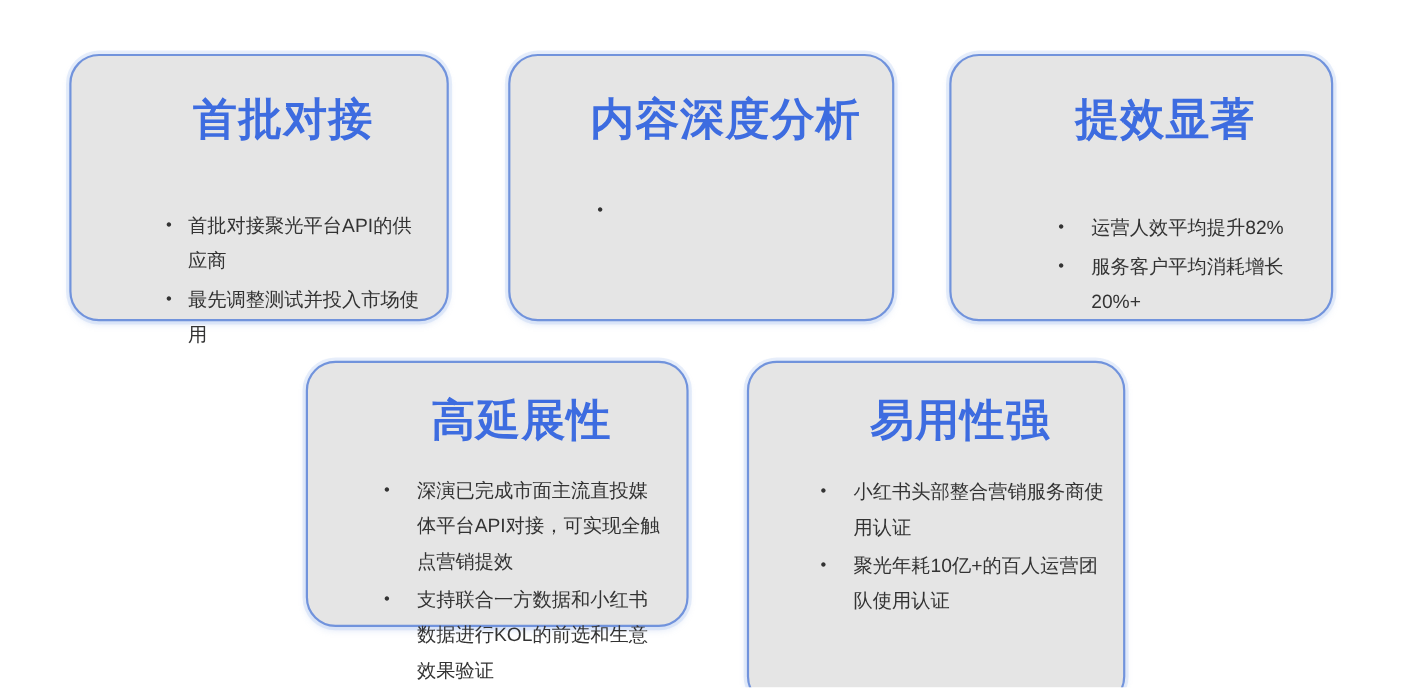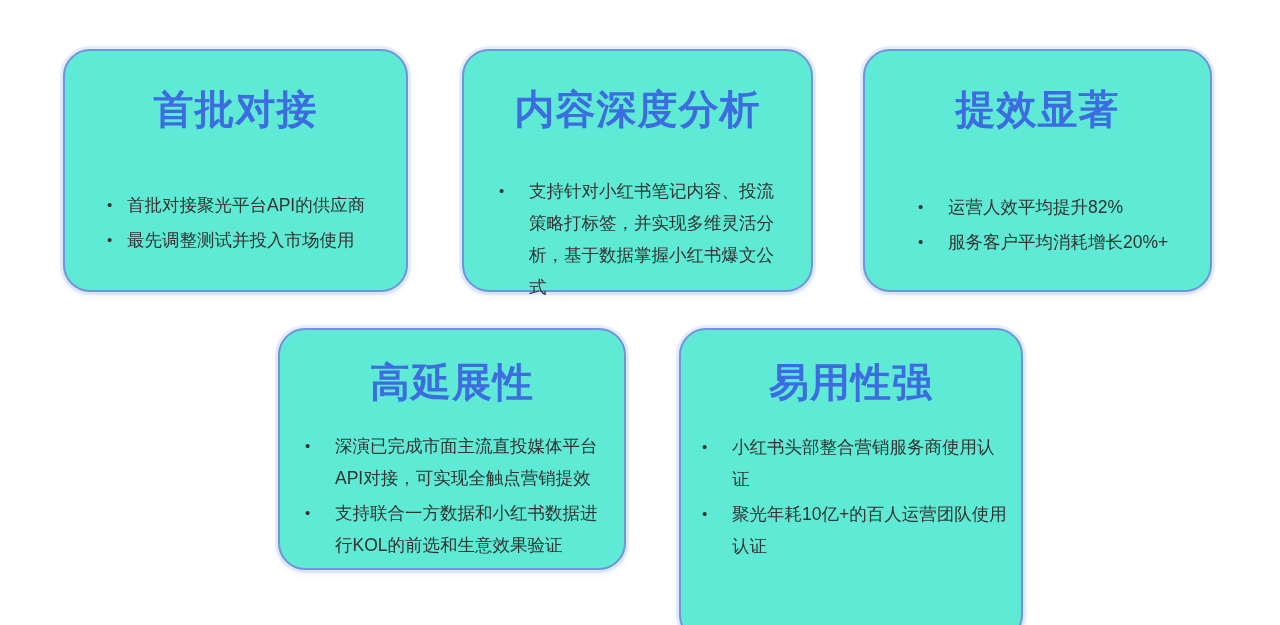--- a/index.html
+++ b/index.html
@@ -11,24 +11,25 @@
     position: relative;
     width: 1280px;
     height: 625px;
     background: #ffffff;
     overflow: hidden;
     font-family: "Liberation Sans", "DejaVu Sans", sans-serif;
   }
   .card {
     position: absolute;
     box-sizing: border-box;
-    background: #5eead4;
+    background: #e5e5e5;
     border: 2px solid #7193dc;
     border-radius: 27px;
     box-shadow: 0 0 0 3px rgba(173, 199, 240, 0.28), 0 3px 6px rgba(150, 180, 230, 0.25);
+    padding-left: 44px;
   }
   .card-1 { left: 63px;  top: 49px;  width: 345px; height: 243px; }
   .card-2 { left: 462px; top: 49px;  width: 351px; height: 243px; border-radius: 27px; }
   .card-3 { left: 863px; top: 49px;  width: 349px; height: 243px; }
   .card-4 { left: 278px; top: 328px; width: 348px; height: 242px; }
   .card-5 { left: 679px; top: 328px; width: 344px; height: 314px; }
 
   .card-title {
     margin: 34px 0 0 0;
     text-align: center;
@@ -88,21 +89,20 @@
         <span class="text">最先调整测试并投入市场使用</span>
       </li>
     </ul>
   </section>
 
   <section class="card card-2">
     <h2 class="card-title">内容深度分析</h2>
     <ul class="bullets">
       <li class="bullet">
         <span class="dot">•</span>
-        <span class="text">支持针对小红书笔记内容、投流策略打标签，并实现多维灵活分析，基于数据掌握小红书爆文公式</span>
       </li>
     </ul>
   </section>
 
   <section class="card card-3">
     <h2 class="card-title">提效显著</h2>
     <ul class="bullets">
       <li class="bullet">
         <span class="dot">•</span>
         <span class="text">运营人效平均提升82%</span>

